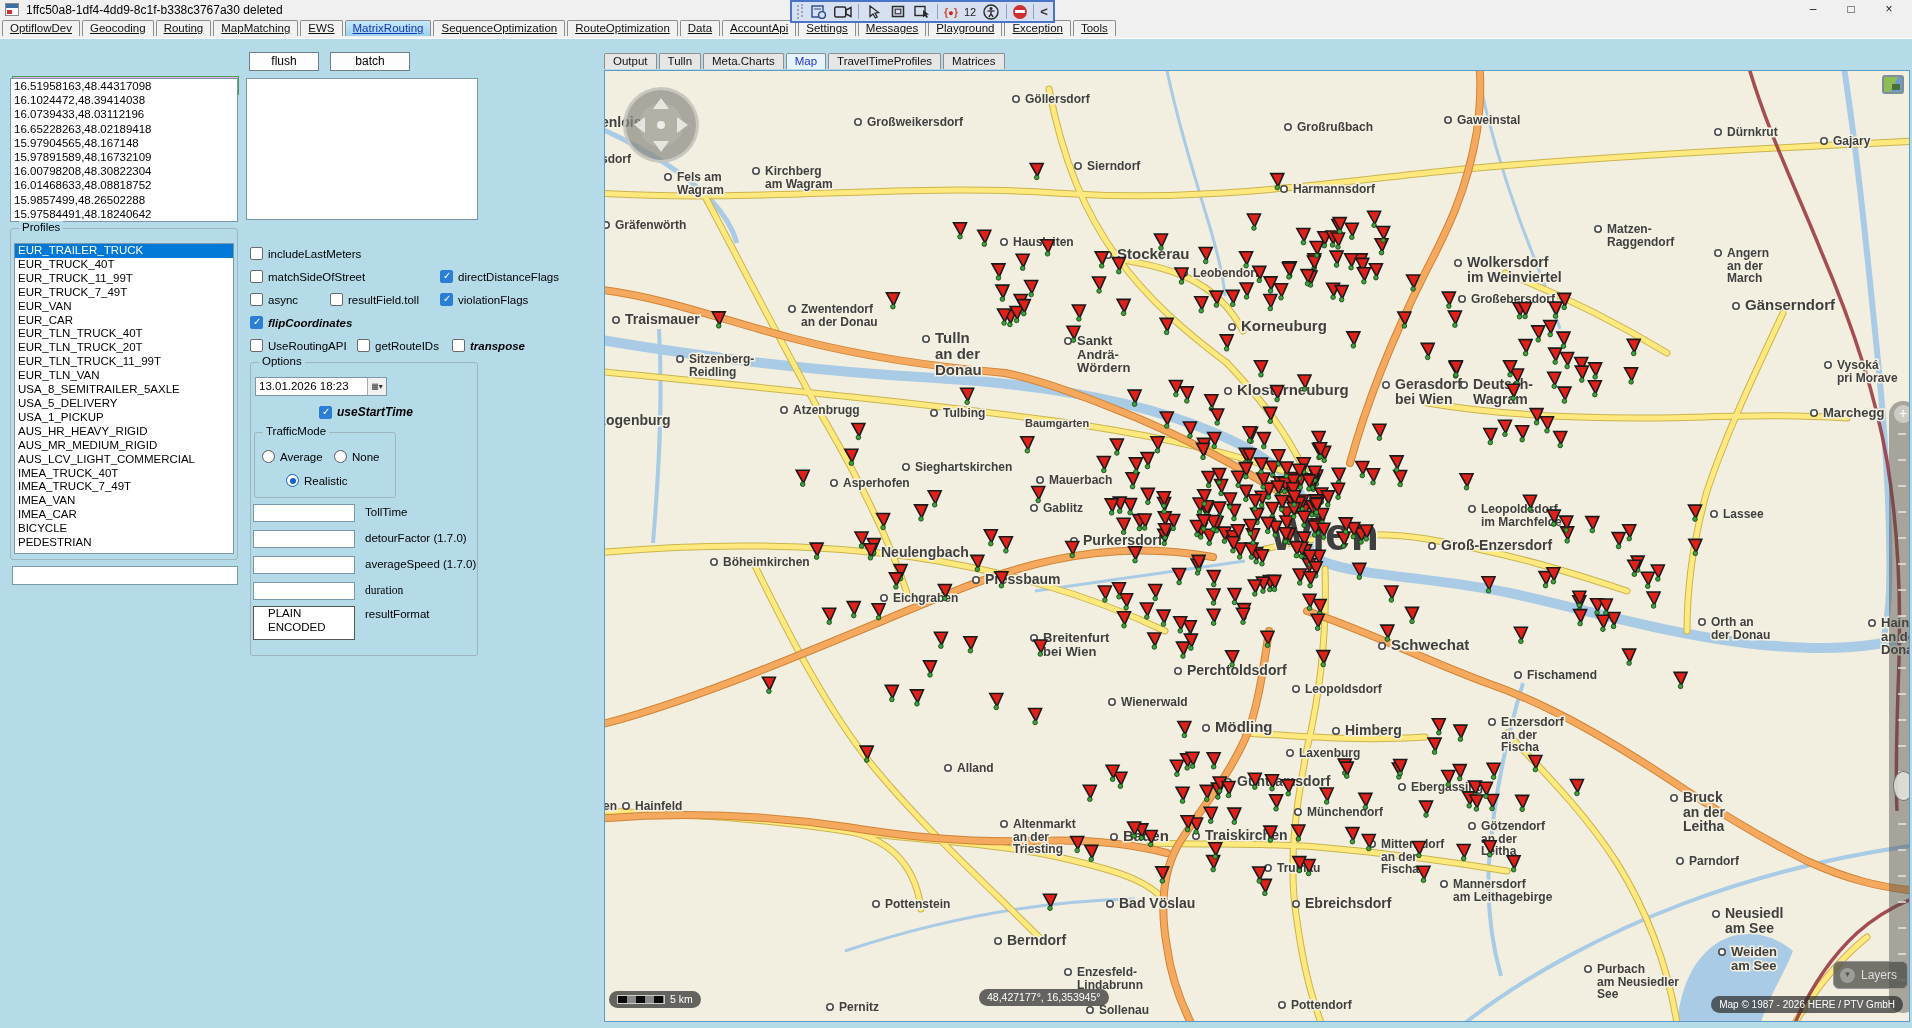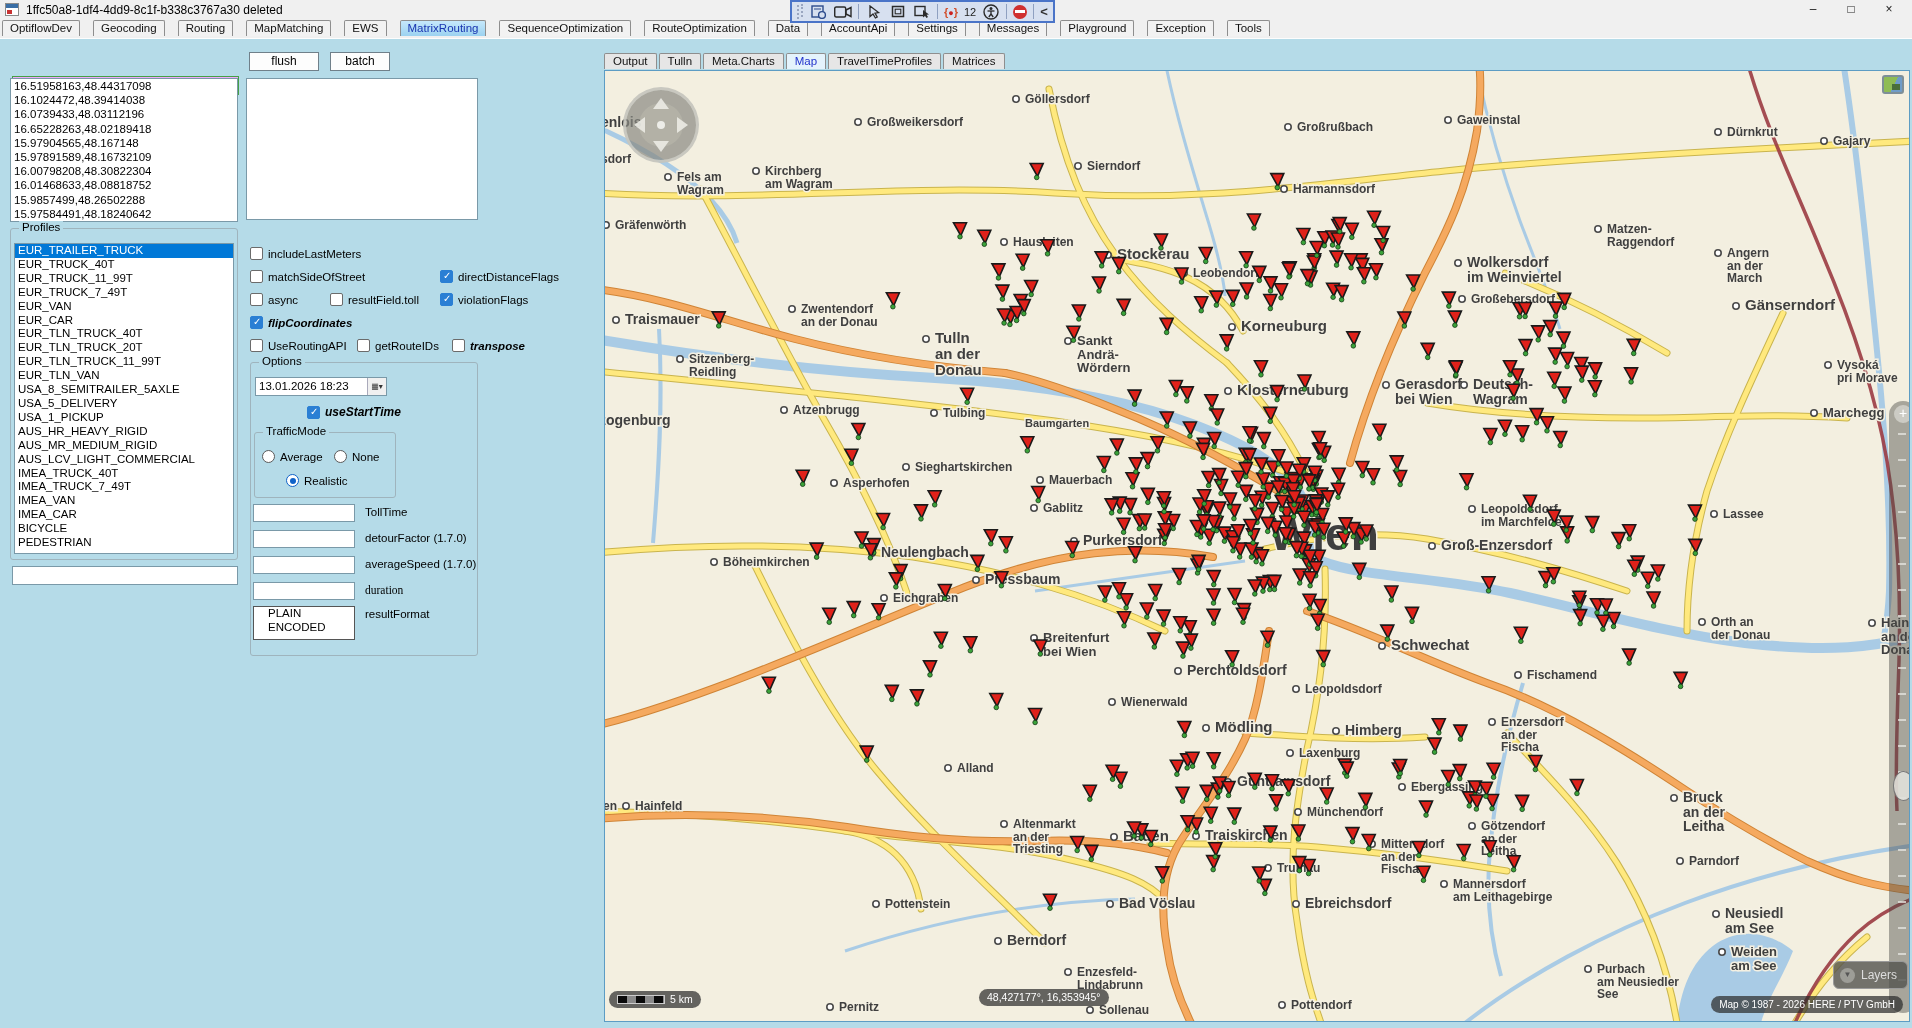--- a/index.html
+++ b/index.html
@@ -19,22 +19,22 @@
   .ricon{display:inline-flex;align-items:center;justify-content:center;width:18px;height:16px;}
   .rsep{width:1px;height:15px;background:#8fa0c0;}
   .reccount{font-size:11px;color:#222;}
   .recbrace{color:#d2512e;font-size:11px;font-weight:bold;}
   .recdot{color:#c22;font-size:9px;}
   .noentry{width:14px;height:14px;border-radius:50%;background:#d03030;position:relative;}
   .noentry::after{content:"";position:absolute;left:2px;right:2px;top:5.5px;height:3px;background:#fff;}
   .chev{font-size:13px;color:#333;font-weight:bold;}
   
   .tabstrip{position:absolute;top:20px;left:0;right:0;height:18px;background:#f0f0f0;white-space:nowrap;padding-left:2px;z-index:5;}
-  .tab{display:inline-block;padding:1px 7px 2px 7px;margin-right:13px;background:#f2f2f2;border:1px solid #8e8e8e;border-bottom:none;
-    border-radius:2px 2px 0 0;font-size:11.5px;color:#111;vertical-align:top;}
+  .tab{display:inline-block;padding:1px 7px 2px 7px;margin-right:2px;background:#f2f2f2;border:1px solid #8e8e8e;border-bottom:none;
+    border-radius:2px 2px 0 0;font-size:11.5px;color:#111;vertical-align:top;text-decoration:underline;}
   .tab.sel{background:linear-gradient(#c6e8fb,#9bd2f0);color:#1a35b0;}
   .main{position:absolute;top:38px;left:0;right:0;bottom:0;background:#b5dbe8;border-top:1px solid #fdfdfd;}
   
   .btn{position:absolute;font-size:12px;border:1px solid #70808a;background:#fdfdfd;text-align:center;line-height:17px;height:19px;box-sizing:border-box;color:#000;}
   .btn.green{background:#f0abfc;border-color:#46a046;margin-top:24px;}
   .listbox{position:absolute;background:#fff;border:1px solid #7a99a8;font-size:11.5px;overflow:hidden;box-sizing:border-box;color:#000;}
   .coords div{line-height:14.2px;padding:0 3px;white-space:nowrap;}
   .profiles div{line-height:13.9px;padding:0 3px;white-space:nowrap;}
   .profiles div.selected{background:#0078d7;color:#fff;}
   .groupbox{position:absolute;border:1px solid #9fb4bd;border-radius:3px;box-sizing:border-box;}
@@ -152,21 +152,21 @@
   <span class="noentry"></span>
   <span class="rsep"></span>
   <span class="chev">&lt;</span>
 </div>
 
 <div class="tabstrip" id="main-tabs"><div class="tab">OptiflowDev</div><div class="tab">Geocoding</div><div class="tab">Routing</div><div class="tab">MapMatching</div><div class="tab">EWS</div><div class="tab sel">MatrixRouting</div><div class="tab">SequenceOptimization</div><div class="tab">RouteOptimization</div><div class="tab">Data</div><div class="tab">AccountApi</div><div class="tab">Settings</div><div class="tab">Messages</div><div class="tab">Playground</div><div class="tab">Exception</div><div class="tab">Tools</div></div>
 <div class="main"></div>
 
 <div class="btn green" style="left:12px;top:52px;width:227px;">calculateMatrix</div>
 <div class="btn" style="left:249px;top:52px;width:70px;">flush</div>
-<div class="btn" style="left:330px;top:52px;width:60px;">batch</div>
+<div class="btn" style="left:330px;top:52px;width:80px;">batch</div>
 
 <div class="listbox coords" id="coords-list" style="left:10px;top:78px;width:228px;height:144px;">
     <div>16.51958163,48.44317098</div>
     <div>16.1024472,48.39414038</div>
     <div>16.0739433,48.03112196</div>
     <div>16.65228263,48.02189418</div>
     <div>15.97904565,48.167148</div>
     <div>15.97891589,48.16732109</div>
     <div>16.00798208,48.30822304</div>
     <div>16.01468633,48.08818752</div>
@@ -245,21 +245,21 @@
   <span class="emph">transpose</span>
 </div>
 
 <div class="groupbox" style="left:250px;top:362px;width:228px;height:294px;">
   <span class="gb-label">Options</span>
 </div>
 <div class="field" style="left:255px;top:377px;width:132px;height:19px;">
   <span>13.01.2026 18:23</span>
   <span class="dropbtn">▦▾</span>
 </div>
-<div class="cbrow" style="left:260px;top:405px;padding-left:47px;">
+<div class="cbrow" style="left:272px;top:405px;padding-left:47px;">
   <span class="cb checked"></span>
   <span class="emph" style="font-size:12px">useStartTime</span>
 </div>
 <div class="groupbox" style="left:254px;top:432px;width:142px;height:66px;">
   <span class="gb-label">TrafficMode</span>
 </div>
 <div class="radiorow" style="left:262px;top:450px;">
   <span class="radio"></span>
   <span>Average</span>
 </div>

